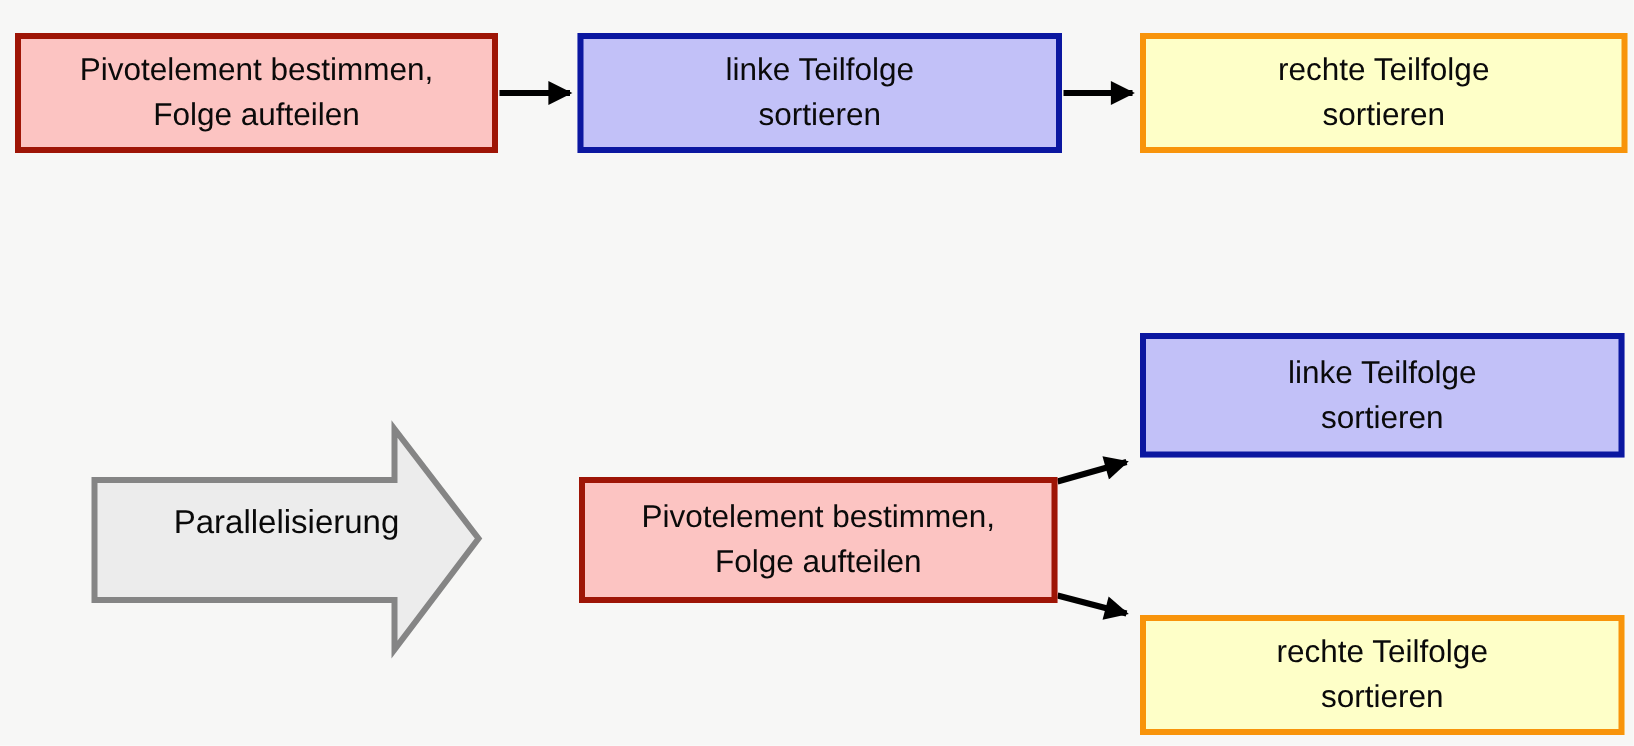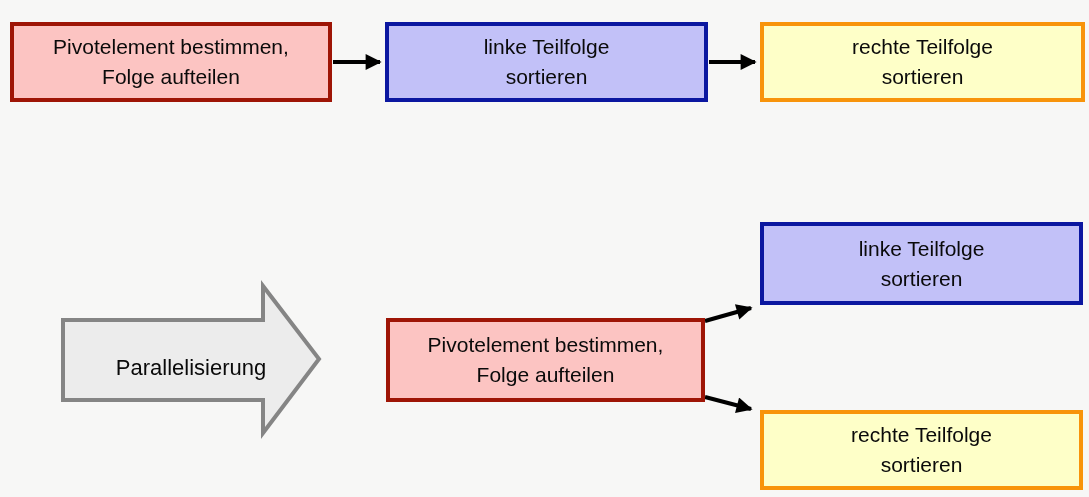--- a/index.html
+++ b/index.html
@@ -31,21 +31,21 @@
   }
   .box span { display: block; white-space: nowrap; }
   #seq-pivot   { left: 10px;  top: 22px;  width: 322px; height: 80px; }
   #seq-left    { left: 385px; top: 22px;  width: 323px; height: 80px; }
   #seq-right   { left: 760px; top: 22px;  width: 325px; height: 80px; }
   #par-pivot   { left: 386px; top: 318px; width: 319px; height: 84px; }
   #par-left    { left: 760px; top: 222px; width: 323px; height: 83px; }
   #par-right   { left: 760px; top: 410px; width: 323px; height: 80px; }
   .big-arrow-label {
     position: absolute;
-    left: 63px; top: 328px;
+    left: 63px; top: 308px;
     width: 256px; height: 80px;
     display: flex;
     justify-content: center;
     align-items: center;
     font-size: 22px;
     color: #0a0a0a;
     white-space: nowrap;
   }
 </style>
 </head>

